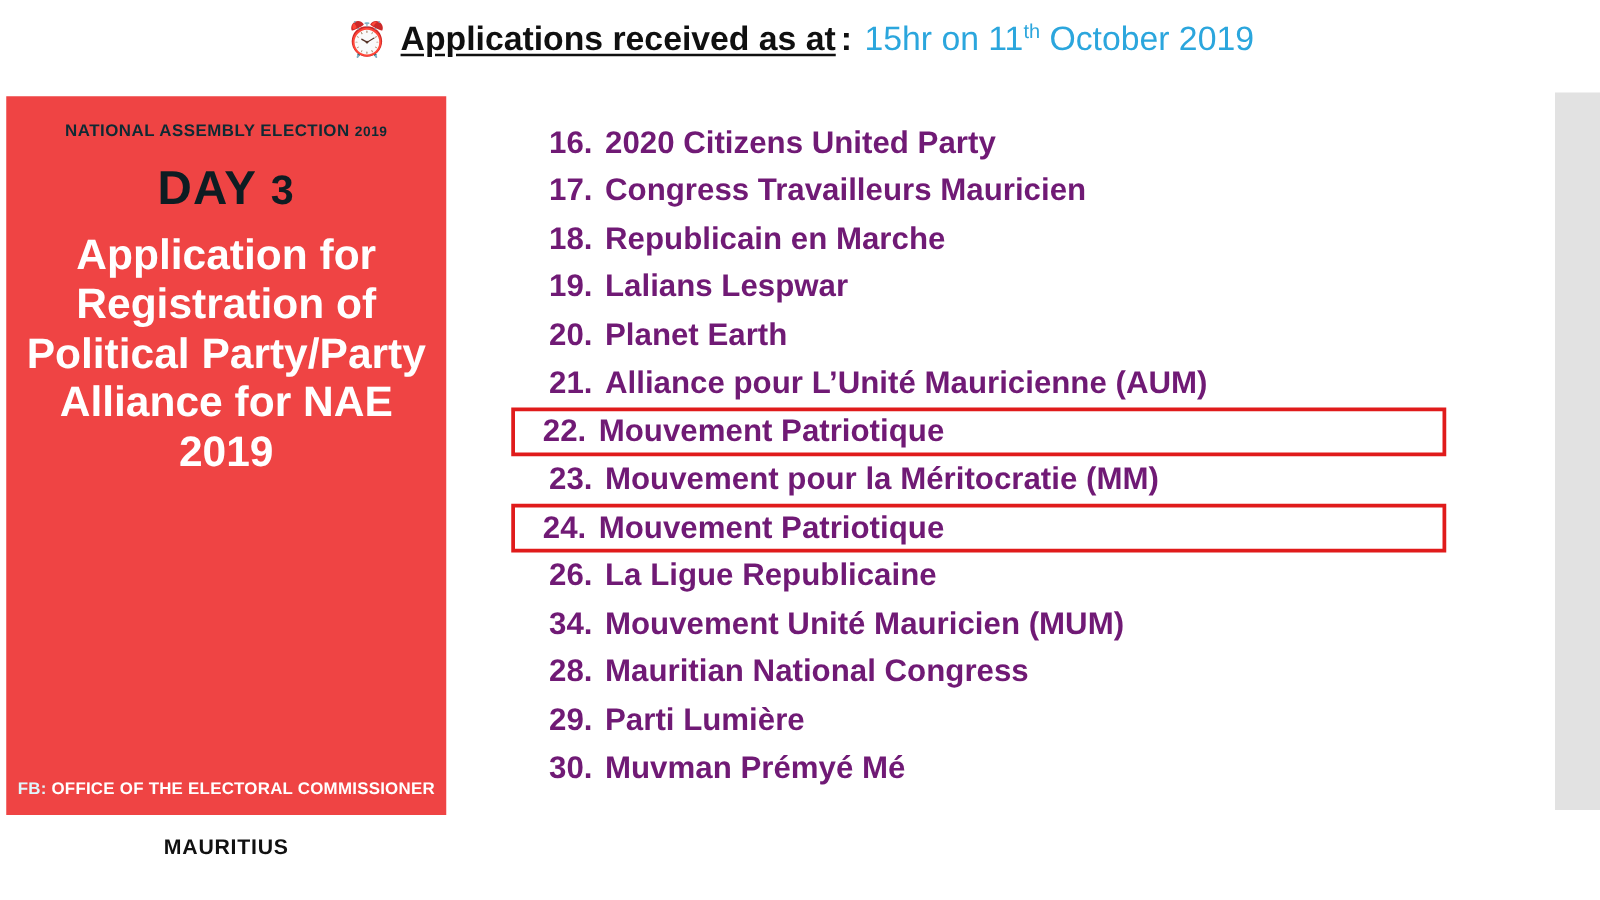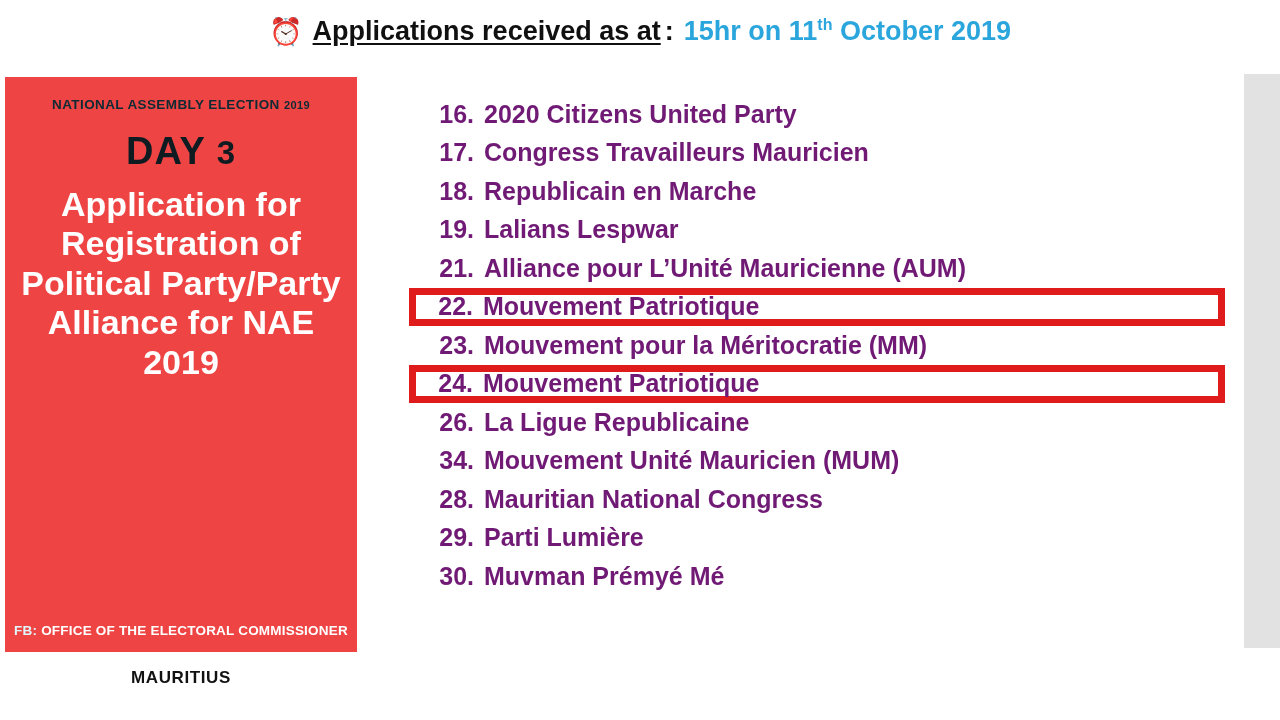--- a/index.html
+++ b/index.html
@@ -43,21 +43,21 @@
     text-underline-offset: 3px;
   }
   .header-colon {
     font-size: 27px;
     font-weight: bold;
     color: #101010;
     margin-left: -6px;
   }
   .header-time {
     font-size: 27px;
-    font-weight: bold;
+    font-weight: normal;
     color: #2ba6dd;
   }
   .sup {
     font-size: 16px;
     vertical-align: super;
   }
 
   
   .poster {
     position: absolute;
@@ -134,23 +134,23 @@
     color: #701a75;
     white-space: nowrap;
   }
   .list-row .idx {
     display: inline-block;
     width: 56px;
     text-align: right;
     margin-right: 10px;
   }
   .list-row.highlight {
-    border: 7px solid #0369a1;
+    border: 3px solid #0369a1;
     box-sizing: border-box;
-    width: 816px;
+    width: 748px;
     padding-left: 5px;
     margin-left: -9px;
   }
   .list-row.highlight .idx {
     width: 52px;
   }
 
   
   .right-strip {
     position: absolute;
@@ -208,20 +208,24 @@
     </div>
     <div class="list-row">
       <span class="idx">18.</span>
       <span>Republicain en Marche</span>
     </div>
     <div class="list-row">
       <span class="idx">19.</span>
       <span>Lalians Lespwar</span>
     </div>
     <div class="list-row">
+      <span class="idx">20.</span>
+      <span>Planet Earth</span>
+    </div>
+    <div class="list-row">
       <span class="idx">21.</span>
       <span>Alliance pour L’Unité Mauricienne  (AUM)</span>
     </div>
     <div class="list-row highlight" style="border-color: rgb(224, 27, 27);">
       <span class="idx">22.</span>
       <span>Mouvement Patriotique</span>
     </div>
     <div class="list-row">
       <span class="idx">23.</span>
       <span>Mouvement pour la Méritocratie  (MM)</span>

